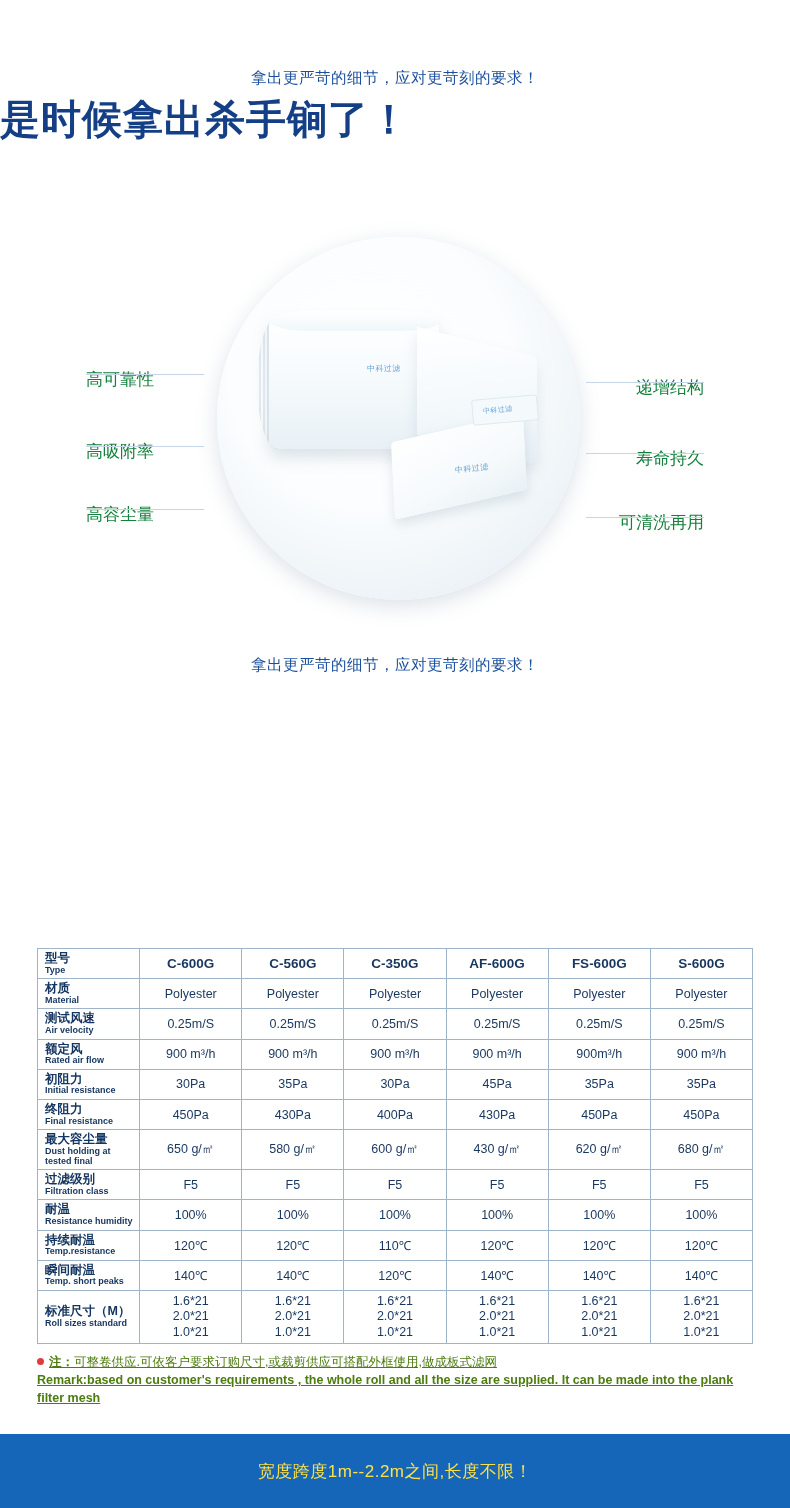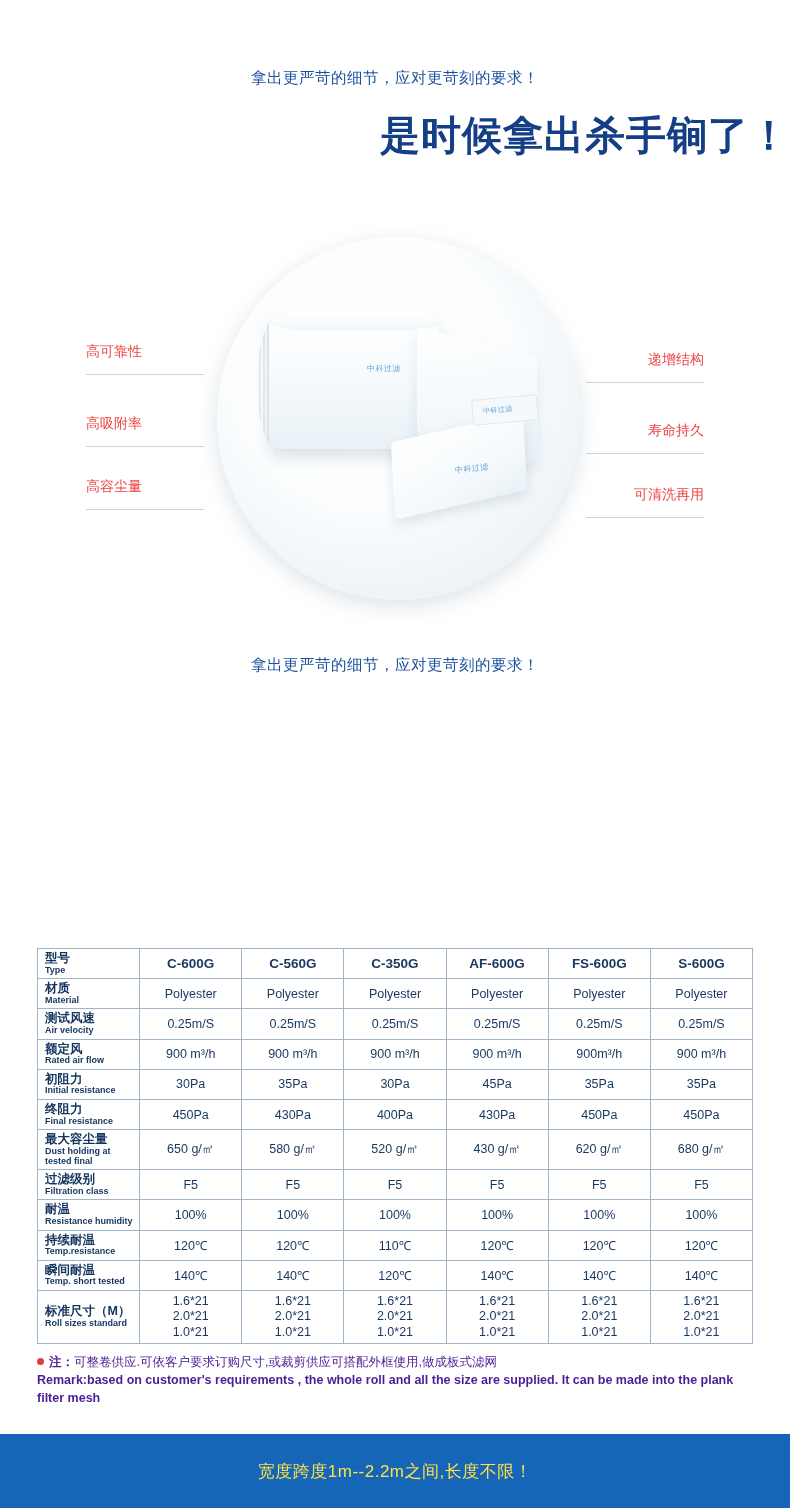--- a/index.html
+++ b/index.html
@@ -12,22 +12,22 @@
   }
   .page { position: relative; width: 790px; height: 1508px; background: #fff; }
 
   
   .hero { position: relative; width: 790px; height: 710px; background: #ffffff; border-radius: 28px; }
   .hero-sub {
     position: absolute; top: 68px; left: 0; width: 790px;
     text-align: center; font-size: 15.5px; color: #1b4f9c; letter-spacing: .5px;
   }
   .hero-title {
-    position: absolute; top: 108px; left: 0; width: 790px;
-    text-align: right; font-size: 40px; font-weight: bold;
+    position: absolute; top: 92px; left: 0; width: 790px;
+    text-align: left; font-size: 40px; font-weight: bold;
     color: #143f86; letter-spacing: 1px;
   }
   .hero-bottom {
     position: absolute; top: 655px; left: 0; width: 790px;
     text-align: center; font-size: 15.5px; color: #1b4f9c; letter-spacing: .5px;
   }
 
   
   .circle {
     position: absolute; left: 217px; top: 237px; width: 363px; height: 363px;
@@ -77,21 +77,21 @@
   .logo-mark {
     position: absolute; font-size: 8px; color: #6ba3d6; letter-spacing: .4px;
     white-space: nowrap;
   }
   .logo-a { left: 150px; top: 126px; }
   .logo-b { left: 238px; top: 226px; transform: rotate(-6deg); }
   .logo-c { left: 266px; top: 168px; transform: rotate(-5deg); font-size: 7px; }
 
   
   .feat {
-    position: absolute; font-size: 14px; color: #ef4444; white-space: nowrap;
+    position: absolute; font-size: 17px; color: #15803d; white-space: nowrap; margin-top: 25px;
   }
   .feat-line {
     position: absolute; height: 1px; background: #c7d6e6;
   }
   .fl1 { left: 86px;  top: 343px; }
   .fl2 { left: 86px;  top: 415px; }
   .fl3 { left: 86px;  top: 478px; }
   .fr1 { right: 86px; top: 351px; }
   .fr2 { right: 86px; top: 422px; }
   .fr3 { right: 86px; top: 486px; }
@@ -138,21 +138,21 @@
     padding-left: 7px;
     line-height: 1.08;
   }
   .lab-cn { display: block; font-size: 12.5px; font-weight: bold; color: #14355f; }
   .lab-en { display: block; font-size: 9px; color: #14355f; font-weight: bold; }
   table.spec td.head { font-size: 13.5px; font-weight: bold; }
   .multi { font-size: 11px; line-height: 1.22; }
 
   .remark {
     position: relative; width: 716px; margin: 9px auto 0;
-    font-size: 12.5px; color: #4c1d95; line-height: 1.45;
+    font-size: 12.5px; color: #4d7c0f; line-height: 1.45; text-decoration: underline;
   }
   .remark .dot {
     display: inline-block; width: 7px; height: 7px; border-radius: 50%;
     background: #e23b3b; margin-right: 5px; vertical-align: 1px;
   }
   .remark b { font-weight: bold; }
   .remark-en { font-weight: bold; text-align: right; }
 
   
   .footbar {
@@ -276,21 +276,21 @@
             <td>450Pa</td>
             <td>450Pa</td>
           </tr>
           <tr>
             <td class="label">
               <span class="lab-cn">最大容尘量</span>
               <span class="lab-en">Dust holding at tested final</span>
             </td>
             <td>650 g/㎡</td>
             <td>580 g/㎡</td>
-            <td>520 g/㎡</td>
+            <td>600 g/㎡</td>
             <td>430 g/㎡</td>
             <td>620 g/㎡</td>
             <td>680 g/㎡</td>
           </tr>
           <tr>
             <td class="label">
               <span class="lab-cn">过滤级别</span>
               <span class="lab-en">Filtration class</span>
             </td>
             <td>F5</td>
@@ -320,21 +320,21 @@
             <td>120℃</td>
             <td>120℃</td>
             <td>110℃</td>
             <td>120℃</td>
             <td>120℃</td>
             <td>120℃</td>
           </tr>
           <tr>
             <td class="label">
               <span class="lab-cn">瞬间耐温</span>
-              <span class="lab-en">Temp. short tested</span>
+              <span class="lab-en">Temp. short peaks</span>
             </td>
             <td>140℃</td>
             <td>140℃</td>
             <td>120℃</td>
             <td>140℃</td>
             <td>140℃</td>
             <td>140℃</td>
           </tr>
           <tr>
             <td class="label">

